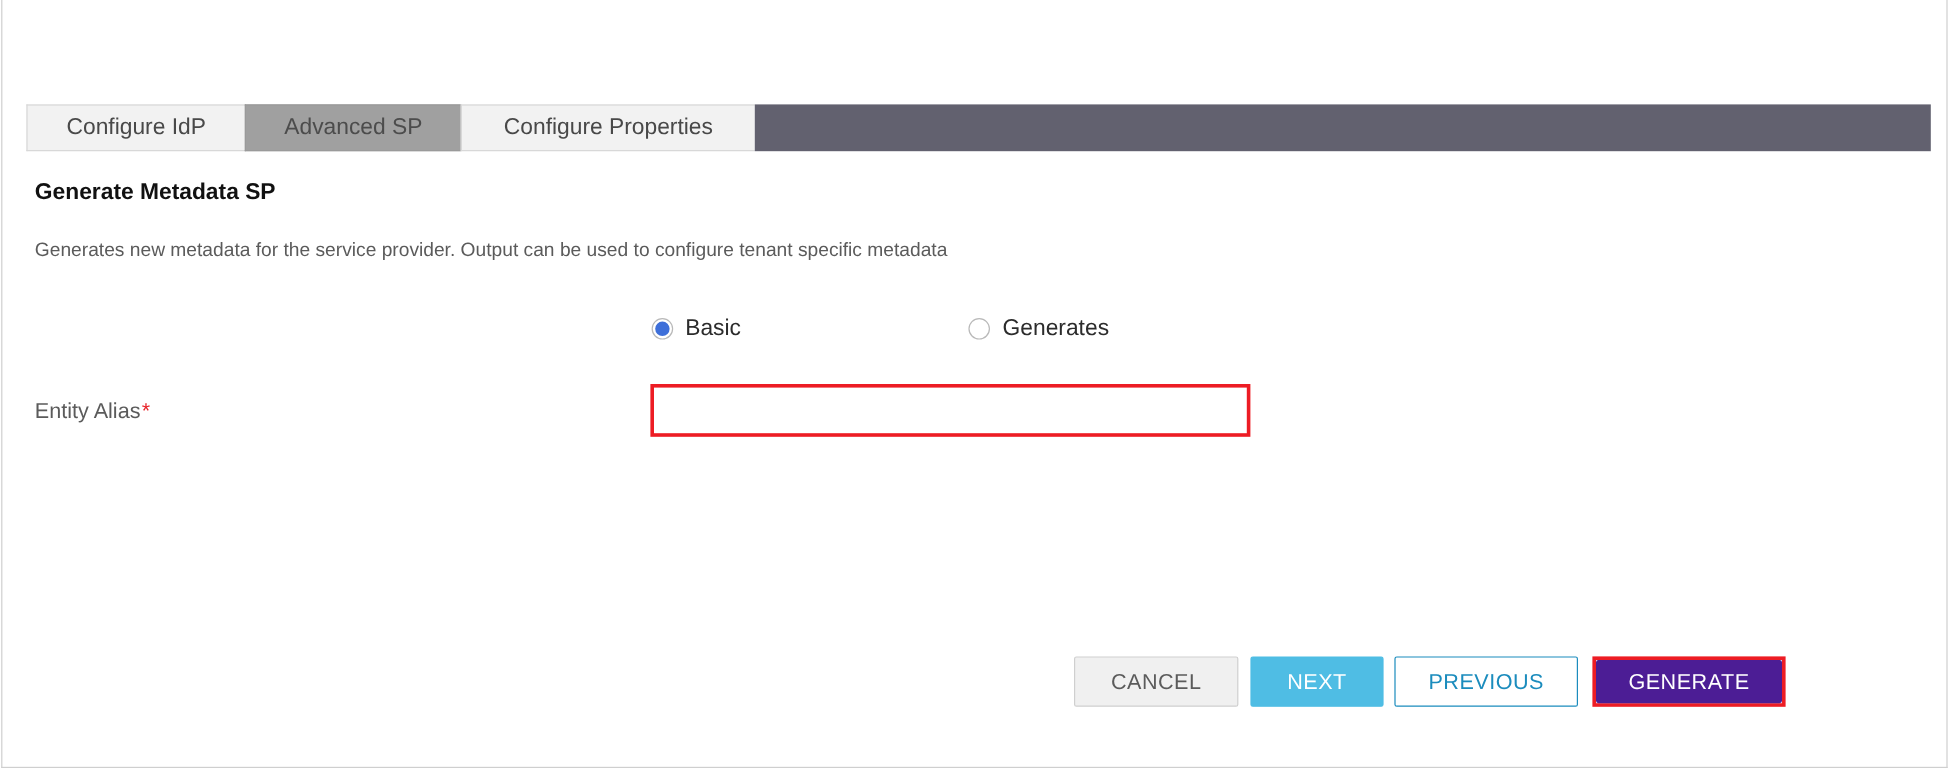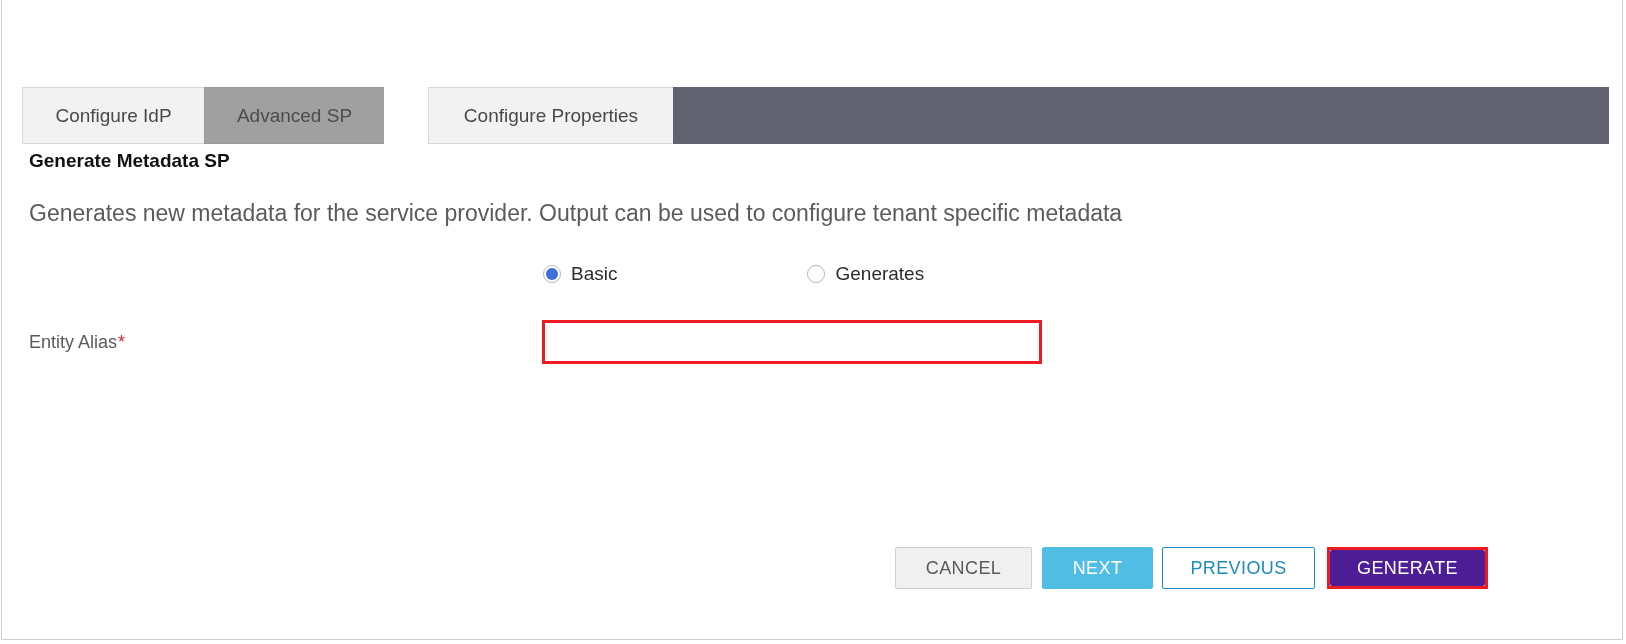--- a/index.html
+++ b/index.html
@@ -57,61 +57,61 @@
     align-items: center;
     justify-content: center;
   }
   .close-btn svg { display: block; }
   
   .tabstrip {
     position: absolute;
     left: 20px;
     top: 87px;
     width: 1587px;
-    height: 57px;
+    height: 39px;
     display: flex;
     align-items: stretch;
   }
   .tab {
     display: flex;
     align-items: center;
     justify-content: center;
     font-size: 19px;
     color: #494949;
     background: #f2f2f2;
     border: 1px solid #d8d8d8;
     border-right: none;
     box-sizing: border-box;
     cursor: pointer;
     white-space: nowrap;
     padding: 0 30px;
   }
   .tab.tab-idp   { width: 182px; padding: 0; }
   .tab.tab-sp    { width: 180px; padding: 0; background: #a0a0a0; color: #4c4c4c; border-color: #9a9a9a; }
-  .tab.tab-props { width: 245px; padding: 16px; margin-left: 44px; }
+  .tab.tab-props { width: 245px; padding: 16px; }
   .tabfill {
     flex: 1 1 auto;
     background: #62616f;
     border: none;
   }
   
   .section-title {
     position: absolute;
     left: 27px;
     top: 150px;
     font-size: 19px;
     font-weight: bold;
     color: #111111;
     white-space: nowrap;
   }
   .section-desc {
     position: absolute;
     left: 27px;
     top: 200px;
-    font-size: 23px;
+    font-size: 16px;
     color: #5b5b5b;
     white-space: nowrap;
   }
   
   .radio-row {
     position: absolute;
     left: 541px;
     top: 261px;
     height: 26px;
     display: flex;

